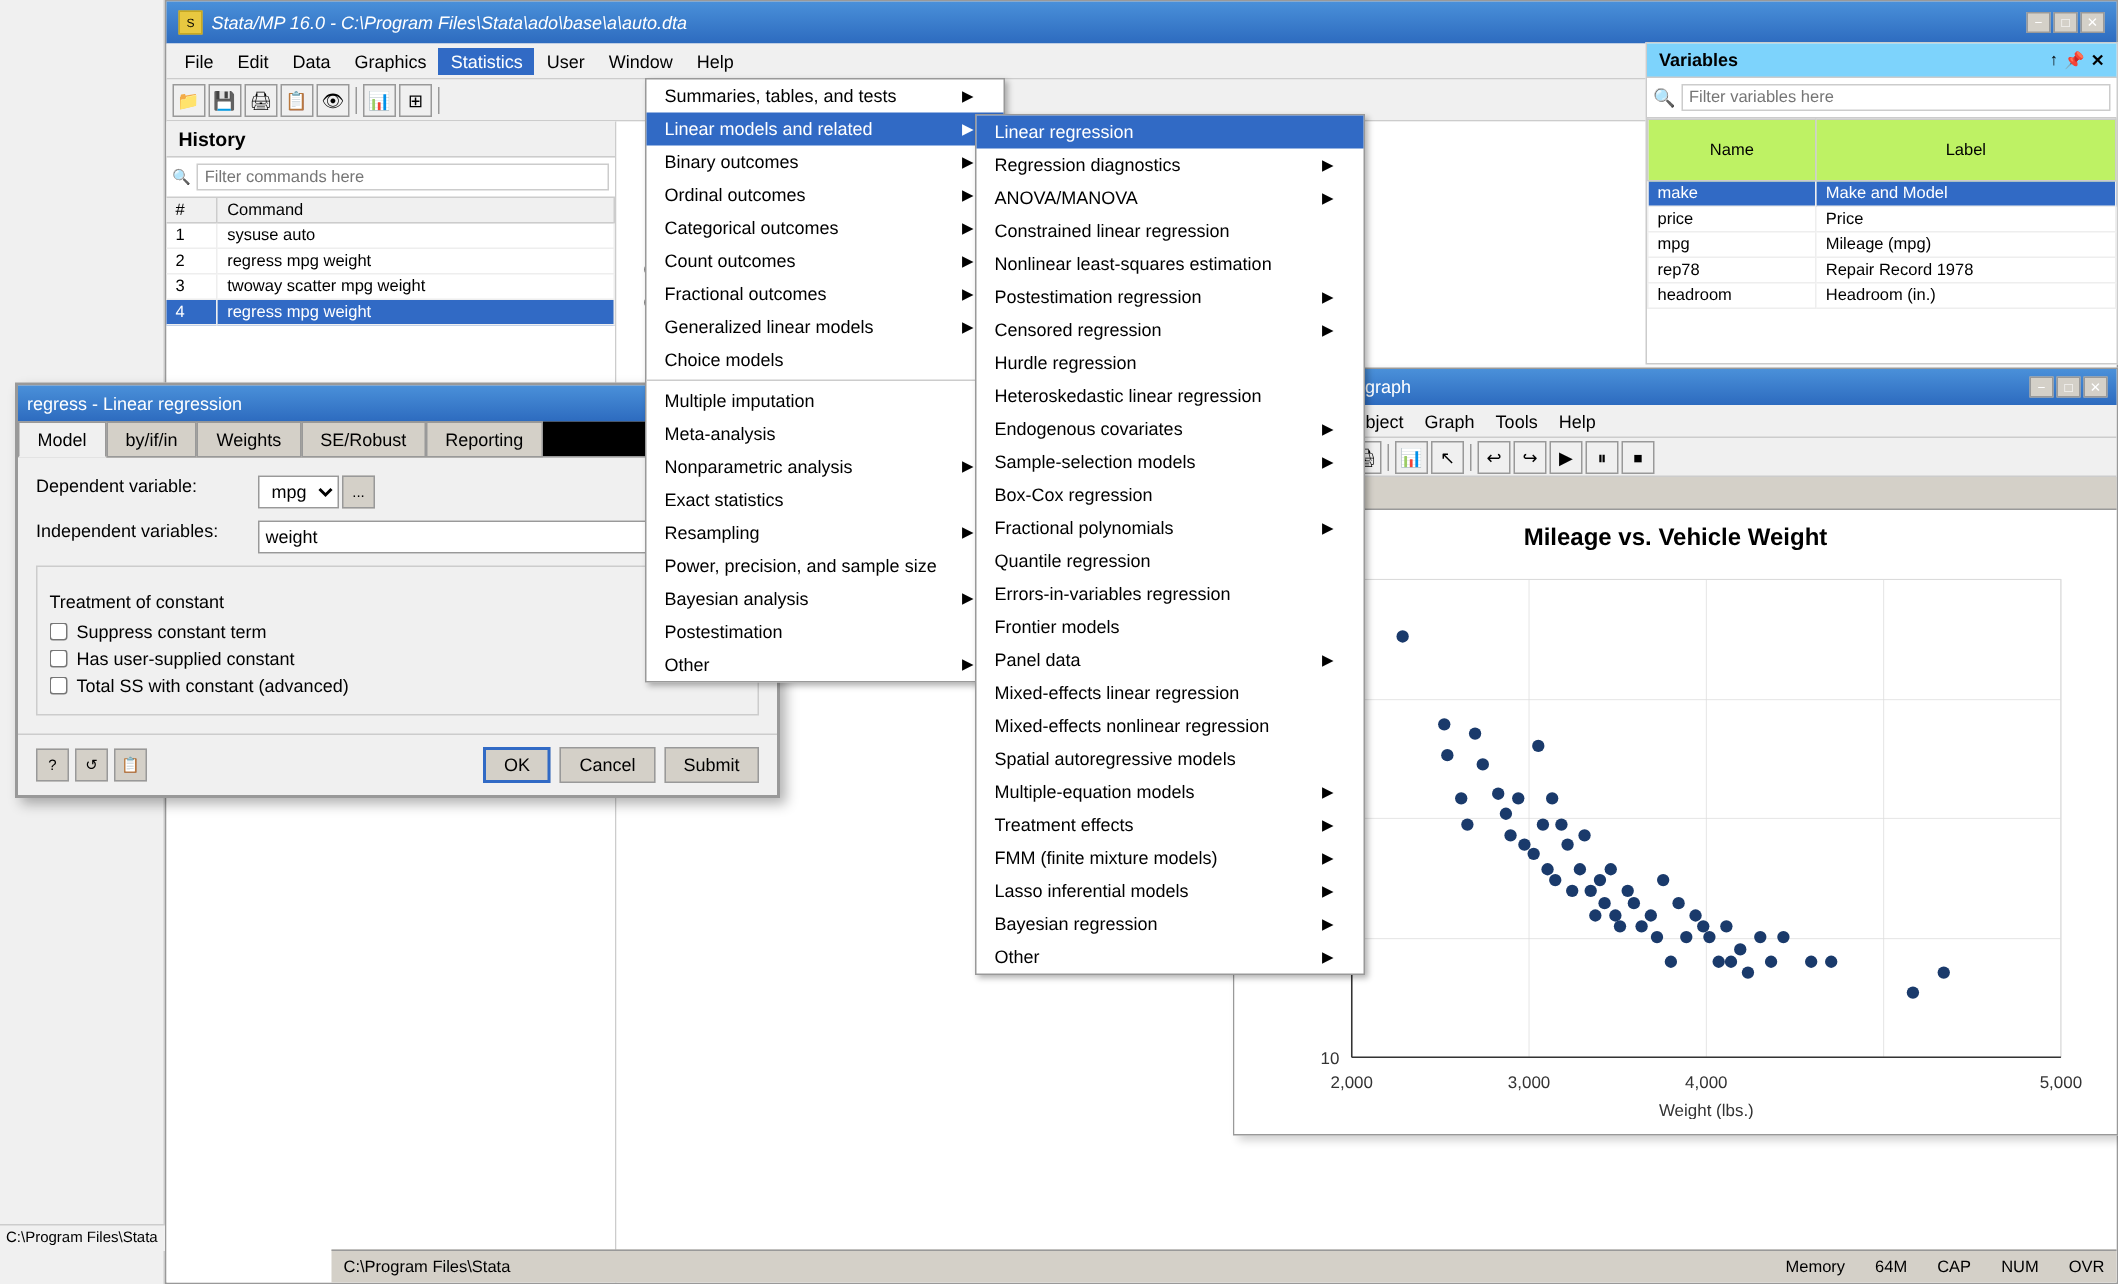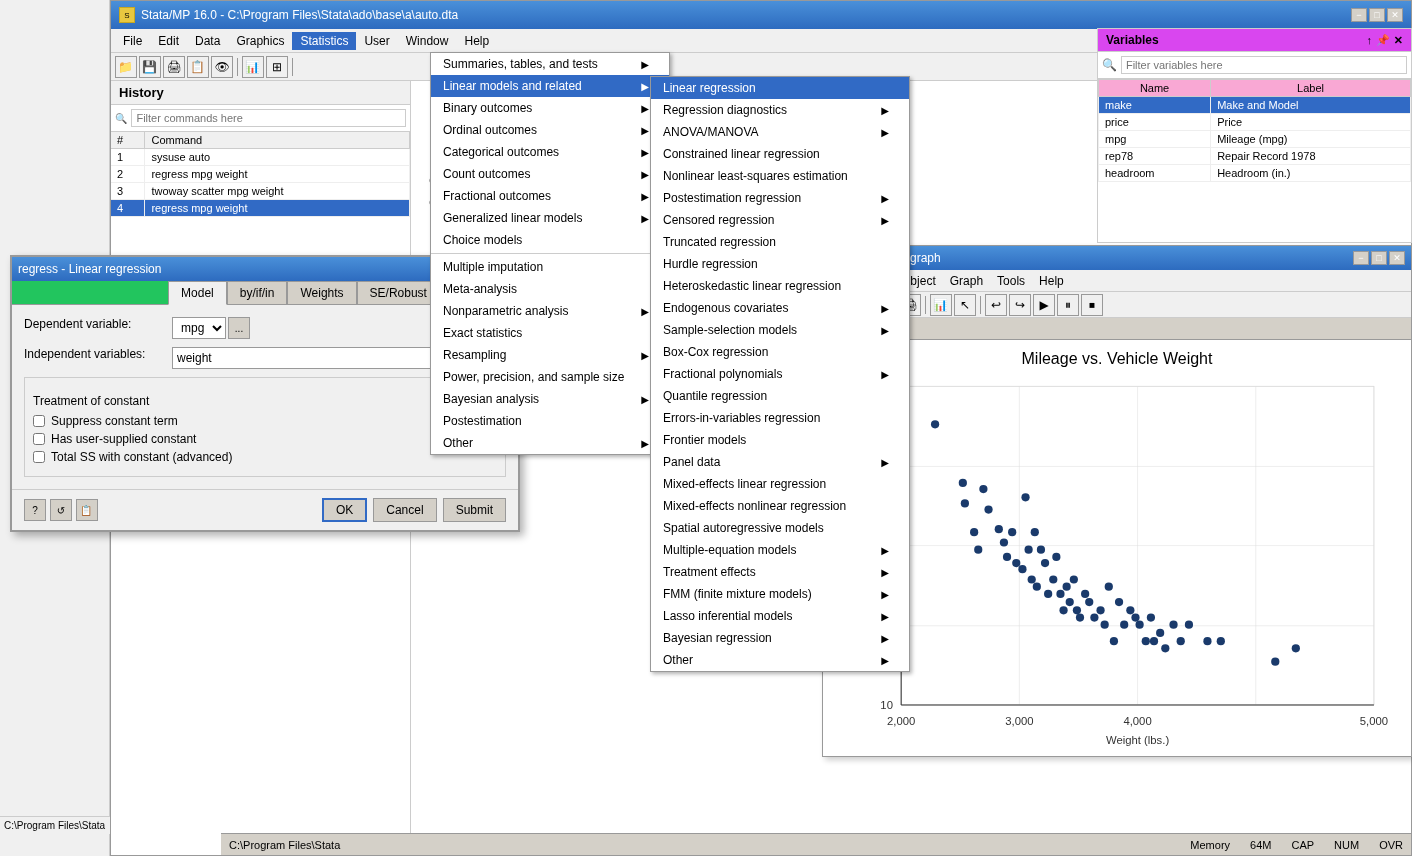--- a/index.html
+++ b/index.html
@@ -3,21 +3,21 @@
   <meta charset="utf-8">
   <style>
     * { box-sizing: border-box; margin: 0; padding: 0; }
     body { font-family: 'Segoe UI', Tahoma, Geneva, Verdana, sans-serif; font-size: 12px; background: #d4d0c8; width: 1412px; height: 856px; overflow: hidden; position: relative; }
 
     
     .main-window { position: absolute; top: 0; left: 110px; right: 0; bottom: 0; background: #f0f0f0; border: 1px solid #999; }
     .title-bar { background: linear-gradient(180deg, #4a90d9 0%, #2d6bbf 100%); height: 28px; display: flex; align-items: center; justify-content: space-between; padding: 0 8px; color: white; font-size: 12px; }
     .title-bar-left { display: flex; align-items: center; gap: 6px; }
     .title-icon { width: 16px; height: 16px; background: #e8c840; border: 1px solid #c8a820; display: flex; align-items: center; justify-content: center; font-size: 8px; color: #000; }
-    .title-text { font-size: 12px; }
+    .title-text { font-size: 12px; font-style: italic; }
     .title-buttons { display: flex; gap: 2px; }
     .title-btn { width: 16px; height: 14px; background: #d4d0c8; border: 1px solid #999; display: flex; align-items: center; justify-content: center; font-size: 9px; cursor: pointer; }
 
     
     .menu-bar { background: #f0f0f0; height: 24px; display: flex; align-items: center; border-bottom: 1px solid #ccc; padding: 0 4px; }
     .menu-item { padding: 2px 8px; cursor: pointer; font-size: 12px; }
     .menu-item.stats-active { background: #316ac5; color: white; }
 
     
     .toolbar { background: #f0f0f0; height: 28px; display: flex; align-items: center; padding: 2px 4px; border-bottom: 1px solid #ccc; gap: 2px; }
@@ -47,57 +47,57 @@
     .arrow-right { font-size: 10px; margin-left: 10px; }
 
     
     .dropdown-l2 { position: absolute; top: 76px; left: 650px; background: white; border: 1px solid #999; box-shadow: 2px 2px 4px rgba(0,0,0,0.3); z-index: 101; min-width: 260px; }
 
     
     .regress-dialog { position: absolute; top: 255px; left: 10px; width: 510px; background: #f0f0f0; border: 2px solid #999; box-shadow: 4px 4px 8px rgba(0,0,0,0.3); z-index: 50; }
     .dialog-title { background: linear-gradient(180deg, #4a90d9 0%, #2d6bbf 100%); height: 24px; display: flex; align-items: center; justify-content: space-between; padding: 0 6px; color: white; font-size: 12px; }
     .dialog-title-btns { display: flex; gap: 2px; }
     .dialog-title-btn { width: 14px; height: 14px; background: #d4d0c8; border: 1px solid #999; display: flex; align-items: center; justify-content: center; font-size: 9px; cursor: pointer; }
-    .dialog-tabs { display: flex; border-bottom: 1px solid #999; background: #22c55e; justify-content: flex-end; }
+    .dialog-tabs { display: flex; border-bottom: 1px solid #999; background: #000000; }
     .dialog-tab { padding: 4px 12px; font-size: 12px; cursor: pointer; border: 1px solid #999; margin-bottom: -1px; background: #d4d0c8; }
     .dialog-tab.active { background: #f0f0f0; border-bottom: 1px solid #f0f0f0; }
     .dialog-body { padding: 12px; background: #f0f0f0; }
     .field-row { display: flex; align-items: flex-start; gap: 8px; margin-bottom: 8px; }
     .field-label { font-size: 12px; width: 140px; }
     .field-input { display: flex; align-items: center; gap: 2px; }
     .field-select { border: 1px solid #999; background: white; padding: 2px 4px; font-size: 12px; height: 22px; }
     .field-btn { width: 22px; height: 22px; background: #d4d0c8; border: 1px solid #999; display: flex; align-items: center; justify-content: center; cursor: pointer; font-size: 10px; }
     .section-title { font-size: 12px; margin: 8px 0 6px; font-weight: normal; }
     .checkbox-row { display: flex; align-items: center; gap: 6px; margin-bottom: 4px; }
     .checkbox-row input[type=checkbox] { width: 12px; height: 12px; }
     .dialog-footer { padding: 8px 12px; display: flex; justify-content: flex-end; align-items: center; gap: 6px; border-top: 1px solid #ccc; }
     .footer-left { display: flex; gap: 4px; margin-right: auto; }
     .btn { padding: 3px 12px; font-size: 12px; background: #d4d0c8; border: 1px solid #999; cursor: pointer; height: 24px; }
     .btn-ok { background: #d4d0c8; border: 2px solid #316ac5; }
 
     
     .variables-panel { position: absolute; top: 30px; right: 0; width: 320px; background: white; border: 1px solid #ccc; }
-    .vars-title-bar { background: #d946ef; padding: 4px 8px; font-weight: bold; display: flex; align-items: flex-end; justify-content: space-between; border-bottom: 1px solid #ccc; }
+    .vars-title-bar { background: #7dd3fc; padding: 4px 8px; font-weight: bold; display: flex; align-items: flex-end; justify-content: space-between; border-bottom: 1px solid #ccc; }
     .vars-search { display: flex; align-items: center; padding: 4px; border-bottom: 1px solid #ccc; gap: 4px; }
     .vars-table { width: 100%; border-collapse: collapse; }
-    .vars-table th { background: #f9a8d4; border: 1px solid #ccc; padding: 2px 6px; font-size: 11px; font-weight: normal; }
+    .vars-table th { background: #bef264; border: 1px solid #ccc; padding: 14px 6px; font-size: 11px; font-weight: normal; }
     .vars-table td { border: 1px solid #eee; padding: 2px 6px; font-size: 11px; }
     .vars-table tr.selected td { background: #316ac5; color: white; }
 
     
     .graph-window { position: absolute; top: 245px; right: 0; width: 590px; background: white; border: 1px solid #999; box-shadow: 3px 3px 6px rgba(0,0,0,0.2); z-index: 40; }
     .graph-title { background: linear-gradient(180deg, #4a90d9 0%, #2d6bbf 100%); height: 24px; display: flex; align-items: center; justify-content: space-between; padding: 0 6px; color: white; font-size: 12px; }
     .graph-menu { background: #f0f0f0; height: 22px; display: flex; align-items: center; padding: 0 4px; border-bottom: 1px solid #ccc; gap: 2px; }
     .graph-menu-item { padding: 2px 6px; font-size: 12px; cursor: pointer; }
     .graph-toolbar { background: #f0f0f0; height: 26px; display: flex; align-items: center; padding: 2px 4px; border-bottom: 1px solid #ccc; gap: 2px; }
     .graph-tab-bar { background: #d4d0c8; height: 22px; display: flex; align-items: flex-end; padding: 0 4px; border-bottom: 1px solid #999; }
     .graph-tab { padding: 2px 10px; font-size: 12px; background: #f0f0f0; border: 1px solid #999; border-bottom: none; cursor: pointer; display: flex; align-items: center; gap: 4px; }
     .graph-tab .close { font-size: 10px; cursor: pointer; }
     .graph-body { padding: 10px; background: white; }
-    .chart-title { text-align: center; font-size: 16px; font-weight: normal; margin-bottom: 8px; }
+    .chart-title { text-align: center; font-size: 16px; font-weight: bold; margin-bottom: 8px; }
     .chart-container { position: relative; height: 370px; }
     .chart-svg { width: 100%; height: 100%; }
 
     
     .status-bar { position: absolute; bottom: 0; left: 110px; right: 0; height: 22px; background: #d4d0c8; border-top: 1px solid #999; display: flex; align-items: center; padding: 0 8px; font-size: 11px; gap: 20px; }
     .status-right { margin-left: auto; display: flex; gap: 20px; }
 
     
     .left-sidebar { position: absolute; top: 0; left: 0; width: 110px; background: #f0f0f0; border-right: 1px solid #ccc; height: 100%; }
     .path-bar { position: absolute; bottom: 22px; left: 0; width: 110px; background: #f0f0f0; border-top: 1px solid #ccc; padding: 3px 4px; font-size: 10px; }
@@ -554,23 +554,20 @@
   </div>
   <div class="dropdown-item">
     <span>Postestimation regression</span>
     <span class="arrow-right">▶</span>
   </div>
   <div class="dropdown-item">
     <span>Censored regression</span>
     <span class="arrow-right">▶</span>
   </div>
   <div class="dropdown-item">
-    <span>Truncated regression</span>
-  </div>
-  <div class="dropdown-item">
     <span>Hurdle regression</span>
   </div>
   <div class="dropdown-item">
     <span>Heteroskedastic linear regression</span>
   </div>
   <div class="dropdown-item">
     <span>Endogenous covariates</span>
     <span class="arrow-right">▶</span>
   </div>
   <div class="dropdown-item">

